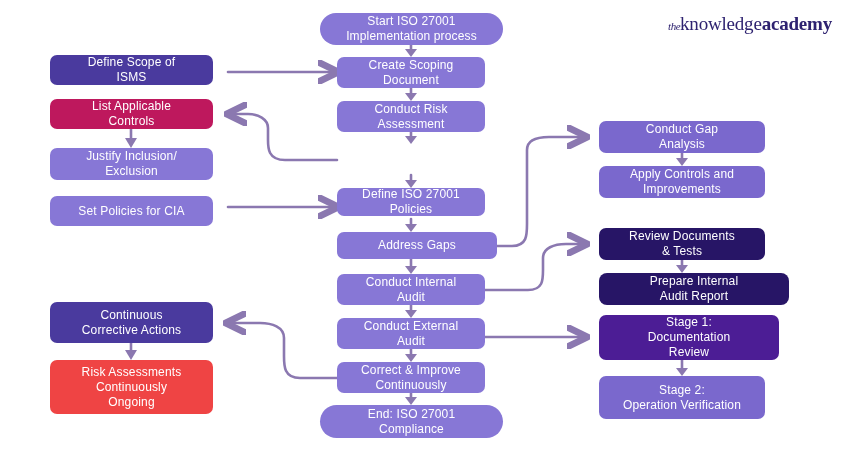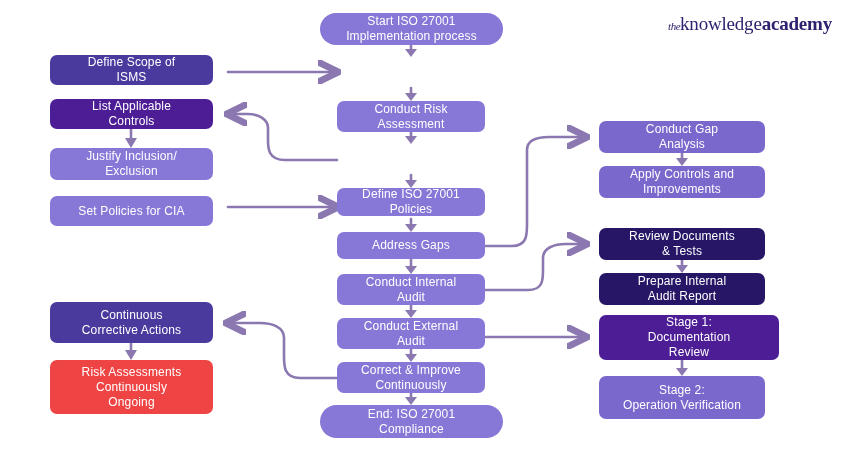--- a/index.html
+++ b/index.html
@@ -135,33 +135,39 @@
 
     <path d="M337,378 L300,378 C284,378 284,366 284,356 L284,338 C284,327 272,323 260,323 L227,323" marker-end="url(#ar)" style="stroke: rgb(139, 120, 176);"></path>
   </svg>
 
   <div class="node pill" style="left: 320px; top: 13px; width: 183px; height: 32px; background: rgb(135, 119, 214); color: rgb(255, 255, 255);">
       <div>
         <span>Start ISO 27001</span>
         <span>Implementation process</span>
       </div>
     </div>
+  <div class="node" style="left: 337px; top: 57px; width: 148px; height: 31px; background: rgb(135, 119, 214); color: rgb(255, 255, 255);">
+      <div>
+        <span>Create Scoping</span>
+        <span>Document</span>
+      </div>
+    </div>
   <div class="node" style="left: 337px; top: 101px; width: 148px; height: 31px; background: rgb(135, 119, 214); color: rgb(255, 255, 255);">
       <div>
         <span>Conduct Risk</span>
         <span>Assessment</span>
       </div>
     </div>
   <div class="node" style="left: 337px; top: 188px; width: 148px; height: 28px; background: rgb(135, 119, 214); color: rgb(255, 255, 255);">
       <div>
         <span>Define ISO 27001</span>
         <span>Policies</span>
       </div>
     </div>
-  <div class="node" style="left: 337px; top: 232px; width: 148px; height: 27px; background: rgb(135, 119, 214); color: rgb(255, 255, 255);">
+  <div class="node" style="left: 337px; top: 232px; width: 160px; height: 27px; background: rgb(135, 119, 214); color: rgb(255, 255, 255);">
       <div>
         <span>Address Gaps</span>
       </div>
     </div>
   <div class="node" style="left: 337px; top: 274px; width: 148px; height: 31px; background: rgb(135, 119, 214); color: rgb(255, 255, 255);">
       <div>
         <span>Conduct Internal</span>
         <span>Audit</span>
       </div>
     </div>
@@ -183,21 +189,21 @@
         <span>Compliance</span>
       </div>
     </div>
 
   <div class="node" style="left: 50px; top: 55px; width: 163px; height: 30px; background: rgb(74, 58, 158); color: rgb(255, 255, 255);">
       <div>
         <span>Define Scope of</span>
         <span>ISMS</span>
       </div>
     </div>
-  <div class="node" style="left: 50px; top: 99px; width: 163px; height: 30px; background: #4c1d95; color: rgb(255, 255, 255);">
+  <div class="node" style="left: 50px; top: 99px; width: 163px; height: 30px; background: #be185d; color: rgb(255, 255, 255);">
       <div>
         <span>List Applicable</span>
         <span>Controls</span>
       </div>
     </div>
   <div class="node" style="left: 50px; top: 148px; width: 163px; height: 32px; background: rgb(135, 119, 214); color: rgb(255, 255, 255);">
       <div>
         <span>Justify Inclusion/</span>
         <span>Exclusion</span>
       </div>
@@ -232,21 +238,21 @@
         <span>Apply Controls and</span>
         <span>Improvements</span>
       </div>
     </div>
   <div class="node" style="left: 599px; top: 228px; width: 166px; height: 32px; background: rgb(39, 21, 102); color: rgb(255, 255, 255);">
       <div>
         <span>Review Documents</span>
         <span>&amp; Tests</span>
       </div>
     </div>
-  <div class="node" style="left: 599px; top: 273px; width: 166px; height: 32px; background: rgb(39, 21, 102); color: rgb(255, 255, 255);">
+  <div class="node" style="left: 599px; top: 273px; width: 190px; height: 32px; background: rgb(39, 21, 102); color: rgb(255, 255, 255); border-radius: 8px;">
       <div>
         <span>Prepare Internal</span>
         <span>Audit Report</span>
       </div>
     </div>
   <div class="node" style="left: 599px; top: 315px; width: 180px; height: 45px; background: #4c1d95; color: rgb(255, 255, 255); align-items: center;">
       <div>
         <span>Stage 1:</span>
         <span>Documentation</span>
         <span>Review</span>

